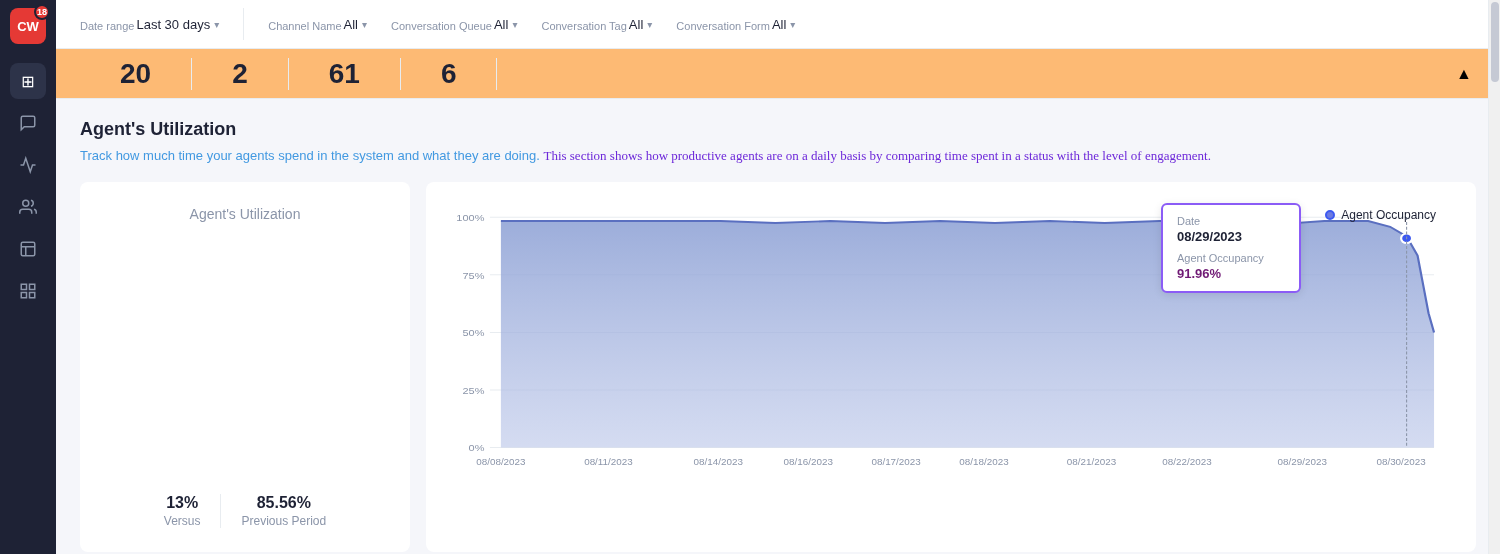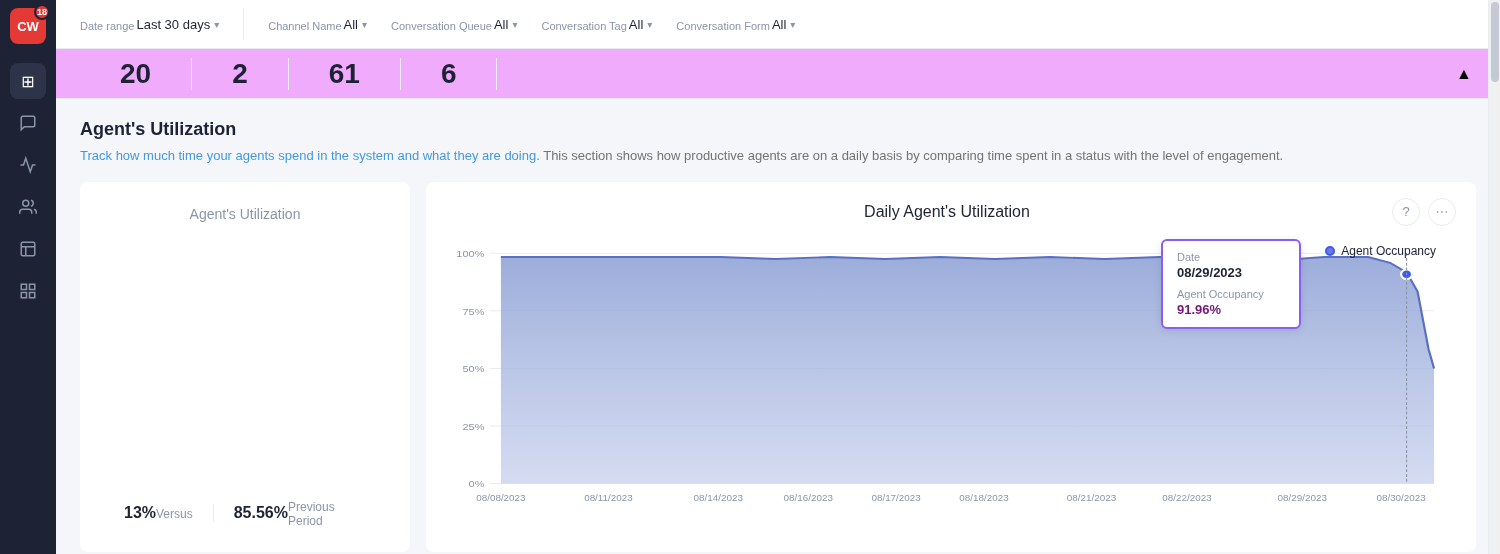--- a/index.html
+++ b/index.html
@@ -142,21 +142,21 @@
     }
 
     .filter-divider {
       width: 1px;
       height: 32px;
       background: #e8ecf0;
     }
 
     
     .numbers-bar {
-      background: #f0abfc;
+      background: #fdba74;
       border-bottom: 1px solid #e8ecf0;
       padding: 0 24px;
       display: flex;
       align-items: center;
       gap: 0;
       height: 50px;
       flex-shrink: 0;
     }
 
     .number-item {
@@ -243,21 +243,21 @@
     .comparison-row {
       display: flex;
       align-items: center;
       justify-content: center;
       gap: 0;
       margin-top: auto;
     }
 
     .comparison-item {
       display: flex;
-      flex-direction: row;
+      flex-direction: column;
       align-items: center;
       padding: 0 20px;
     }
 
     .comparison-item:first-child {
       border-right: 1px solid #e8ecf0;
     }
 
     .comparison-value {
       font-size: 16px;
@@ -502,48 +502,40 @@
       <div class="number-item">
         <span class="number-value">6</span>
       </div>
       <div class="numbers-bar-right">▲</div>
     </div>
 
     <div class="content-area">
       <h2 class="section-title">Agent's Utilization</h2>
       <p class="section-desc">
         <span>Track how much time your agents spend in the system and what they are doing.</span>
-        <span style="color:#737373;">This section shows how productive agents are on a daily basis by comparing time spent in a status with the level of engagement.</span>
+        <span style="color:#6d28d9;font-family:Liberation Serif, serif;">This section shows how productive agents are on a daily basis by comparing time spent in a status with the level of engagement.</span>
       </p>
 
       <div class="charts-row">
 
         <div class="left-panel">
           <div class="panel-title">Agent's Utilization</div>
           <div class="comparison-row">
             <div class="comparison-item">
               <span class="comparison-value">13%</span>
               <span class="comparison-label">Versus</span>
             </div>
             <div class="comparison-item">
               <span class="comparison-value">85.56%</span>
               <span class="comparison-label">Previous Period</span>
             </div>
           </div>
         </div>
 
         <div class="right-panel">
-          <div class="chart-header">
-            <div style="width:56px;"></div>
-            <div class="chart-title">Daily Agent's Utilization</div>
-            <div class="chart-actions">
-              <div class="icon-btn">?</div>
-              <div class="icon-btn">⋯</div>
-            </div>
-          </div>
 
           <div class="chart-container">
             
             <svg width="100%" height="100%" viewBox="0 0 920 300" preserveAspectRatio="none">
 
               <line x1="40" y1="20" x2="900" y2="20" stroke="#e8ecf0" stroke-width="1"></line>
               <line x1="40" y1="80" x2="900" y2="80" stroke="#e8ecf0" stroke-width="1"></line>
               <line x1="40" y1="140" x2="900" y2="140" stroke="#e8ecf0" stroke-width="1"></line>
               <line x1="40" y1="200" x2="900" y2="200" stroke="#e8ecf0" stroke-width="1"></line>
               <line x1="40" y1="260" x2="900" y2="260" stroke="#e8ecf0" stroke-width="1"></line>

